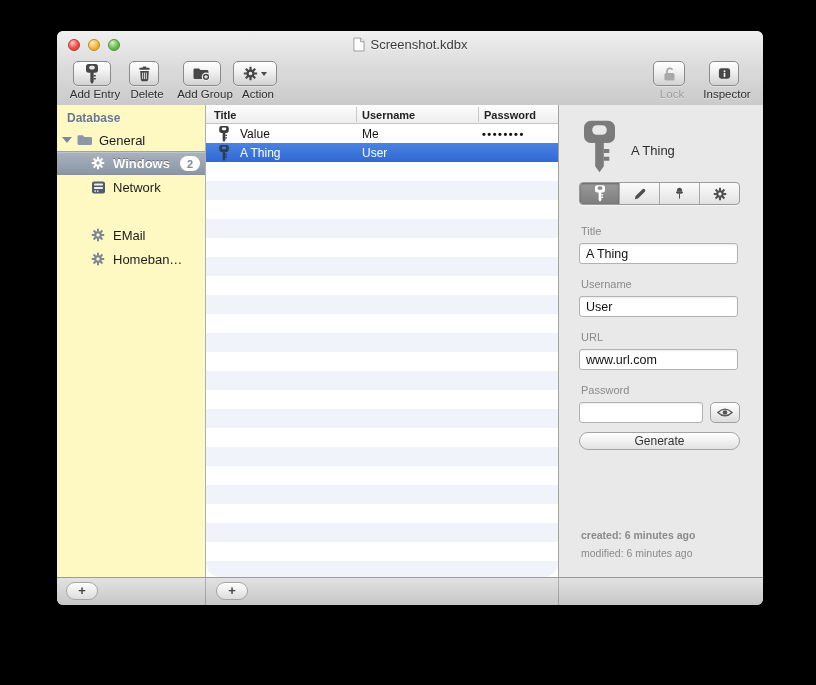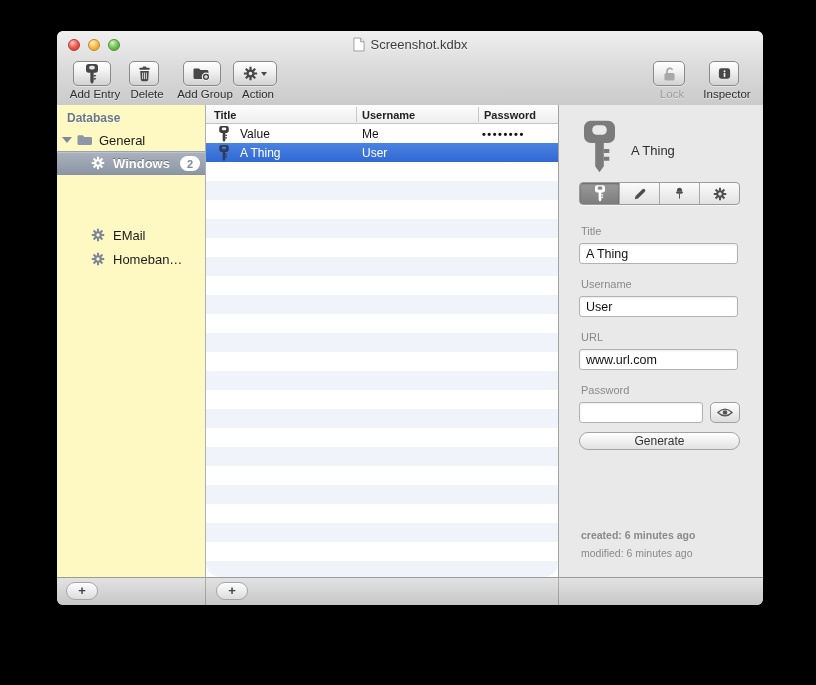--- a/index.html
+++ b/index.html
@@ -239,20 +239,28 @@
       </div>
       <div class="sb-row selected" style="top:46px;">
         <span class="sb-icon" style="left:34px;">
             <svg style="width:14px;height:14px;color:#fff;">
               <use href="#i-gear"></use>
             </svg>
           </span>
         <span class="sb-label" style="left:56px;">Windows</span>
         <span class="badge">2</span>
       </div>
+      <div class="sb-row" style="top:70px;">
+        <span class="sb-icon" style="left:34px;">
+            <svg style="width:15px;height:13px;color:#525c6a;">
+              <use href="#i-server"></use>
+            </svg>
+          </span>
+        <span class="sb-label" style="left:56px;">Network</span>
+      </div>
       <div class="sb-row" style="top:118px;">
         <span class="sb-icon" style="left:34px;">
             <svg style="width:14px;height:14px;color:#7b8596;">
               <use href="#i-gear"></use>
             </svg>
           </span>
         <span class="sb-label" style="left:56px;">EMail</span>
       </div>
       <div class="sb-row" style="top:142px;">
         <span class="sb-icon" style="left:34px;">

